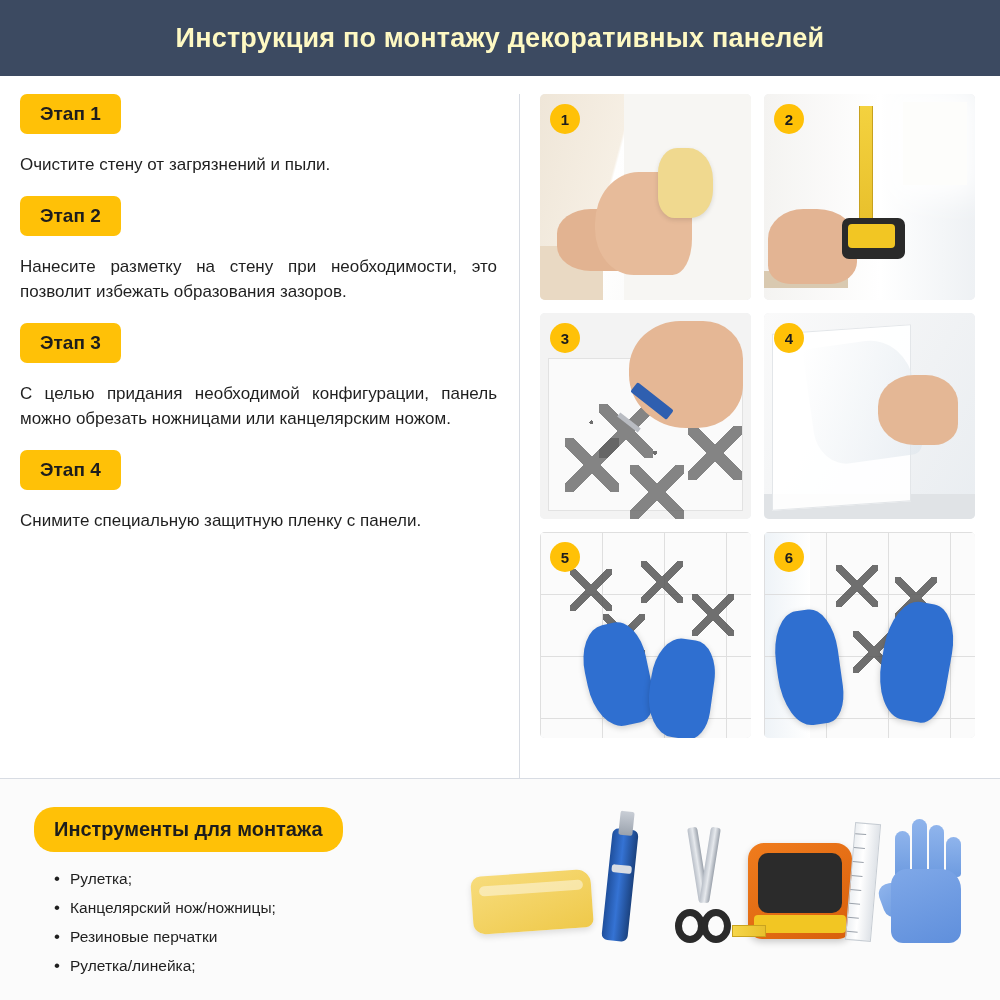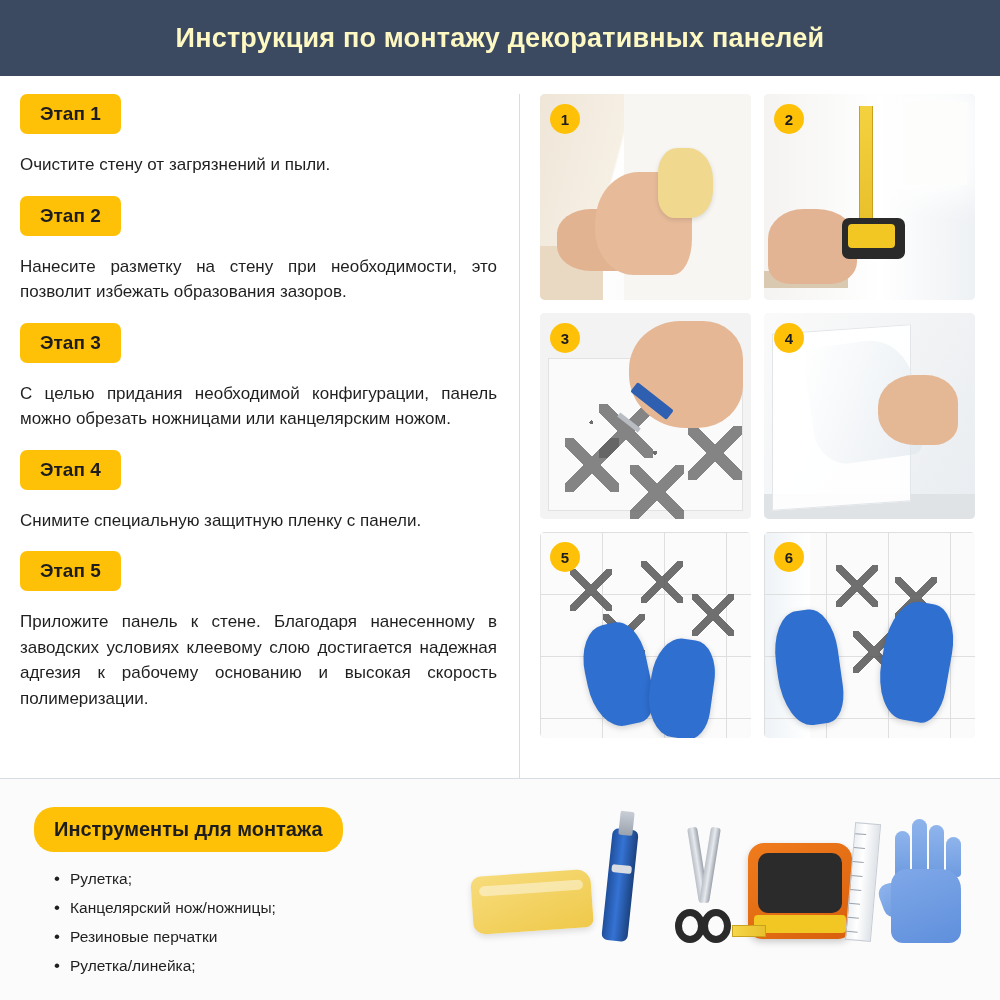--- a/index.html
+++ b/index.html
@@ -296,24 +296,20 @@
       <div class="step-block">
         <div class="step-badge">Этап 3</div>
         <p class="step-text">С целью придания необходимой конфигурации, панель можно обрезать ножницами или канцелярским ножом.</p>
       </div>
 
       <div class="step-block">
         <div class="step-badge">Этап 4</div>
         <p class="step-text">Снимите специальную защитную пленку с панели.</p>
       </div>
 
-      <div class="step-block">
-        <div class="step-badge">Этап 5</div>
-        <p class="step-text">Приложите панель к стене. Благодаря нанесенному в заводских условиях клеевому слою достигается надежная адгезия к рабочему основанию и высокая скорость полимеризации.</p>
-      </div>
 
 
     </div>
 
     <div class="col-right">
 
       <div class="photo-row">
         <div class="photo">
           <div class="ph-art p1">
             <div class="wall"></div>

